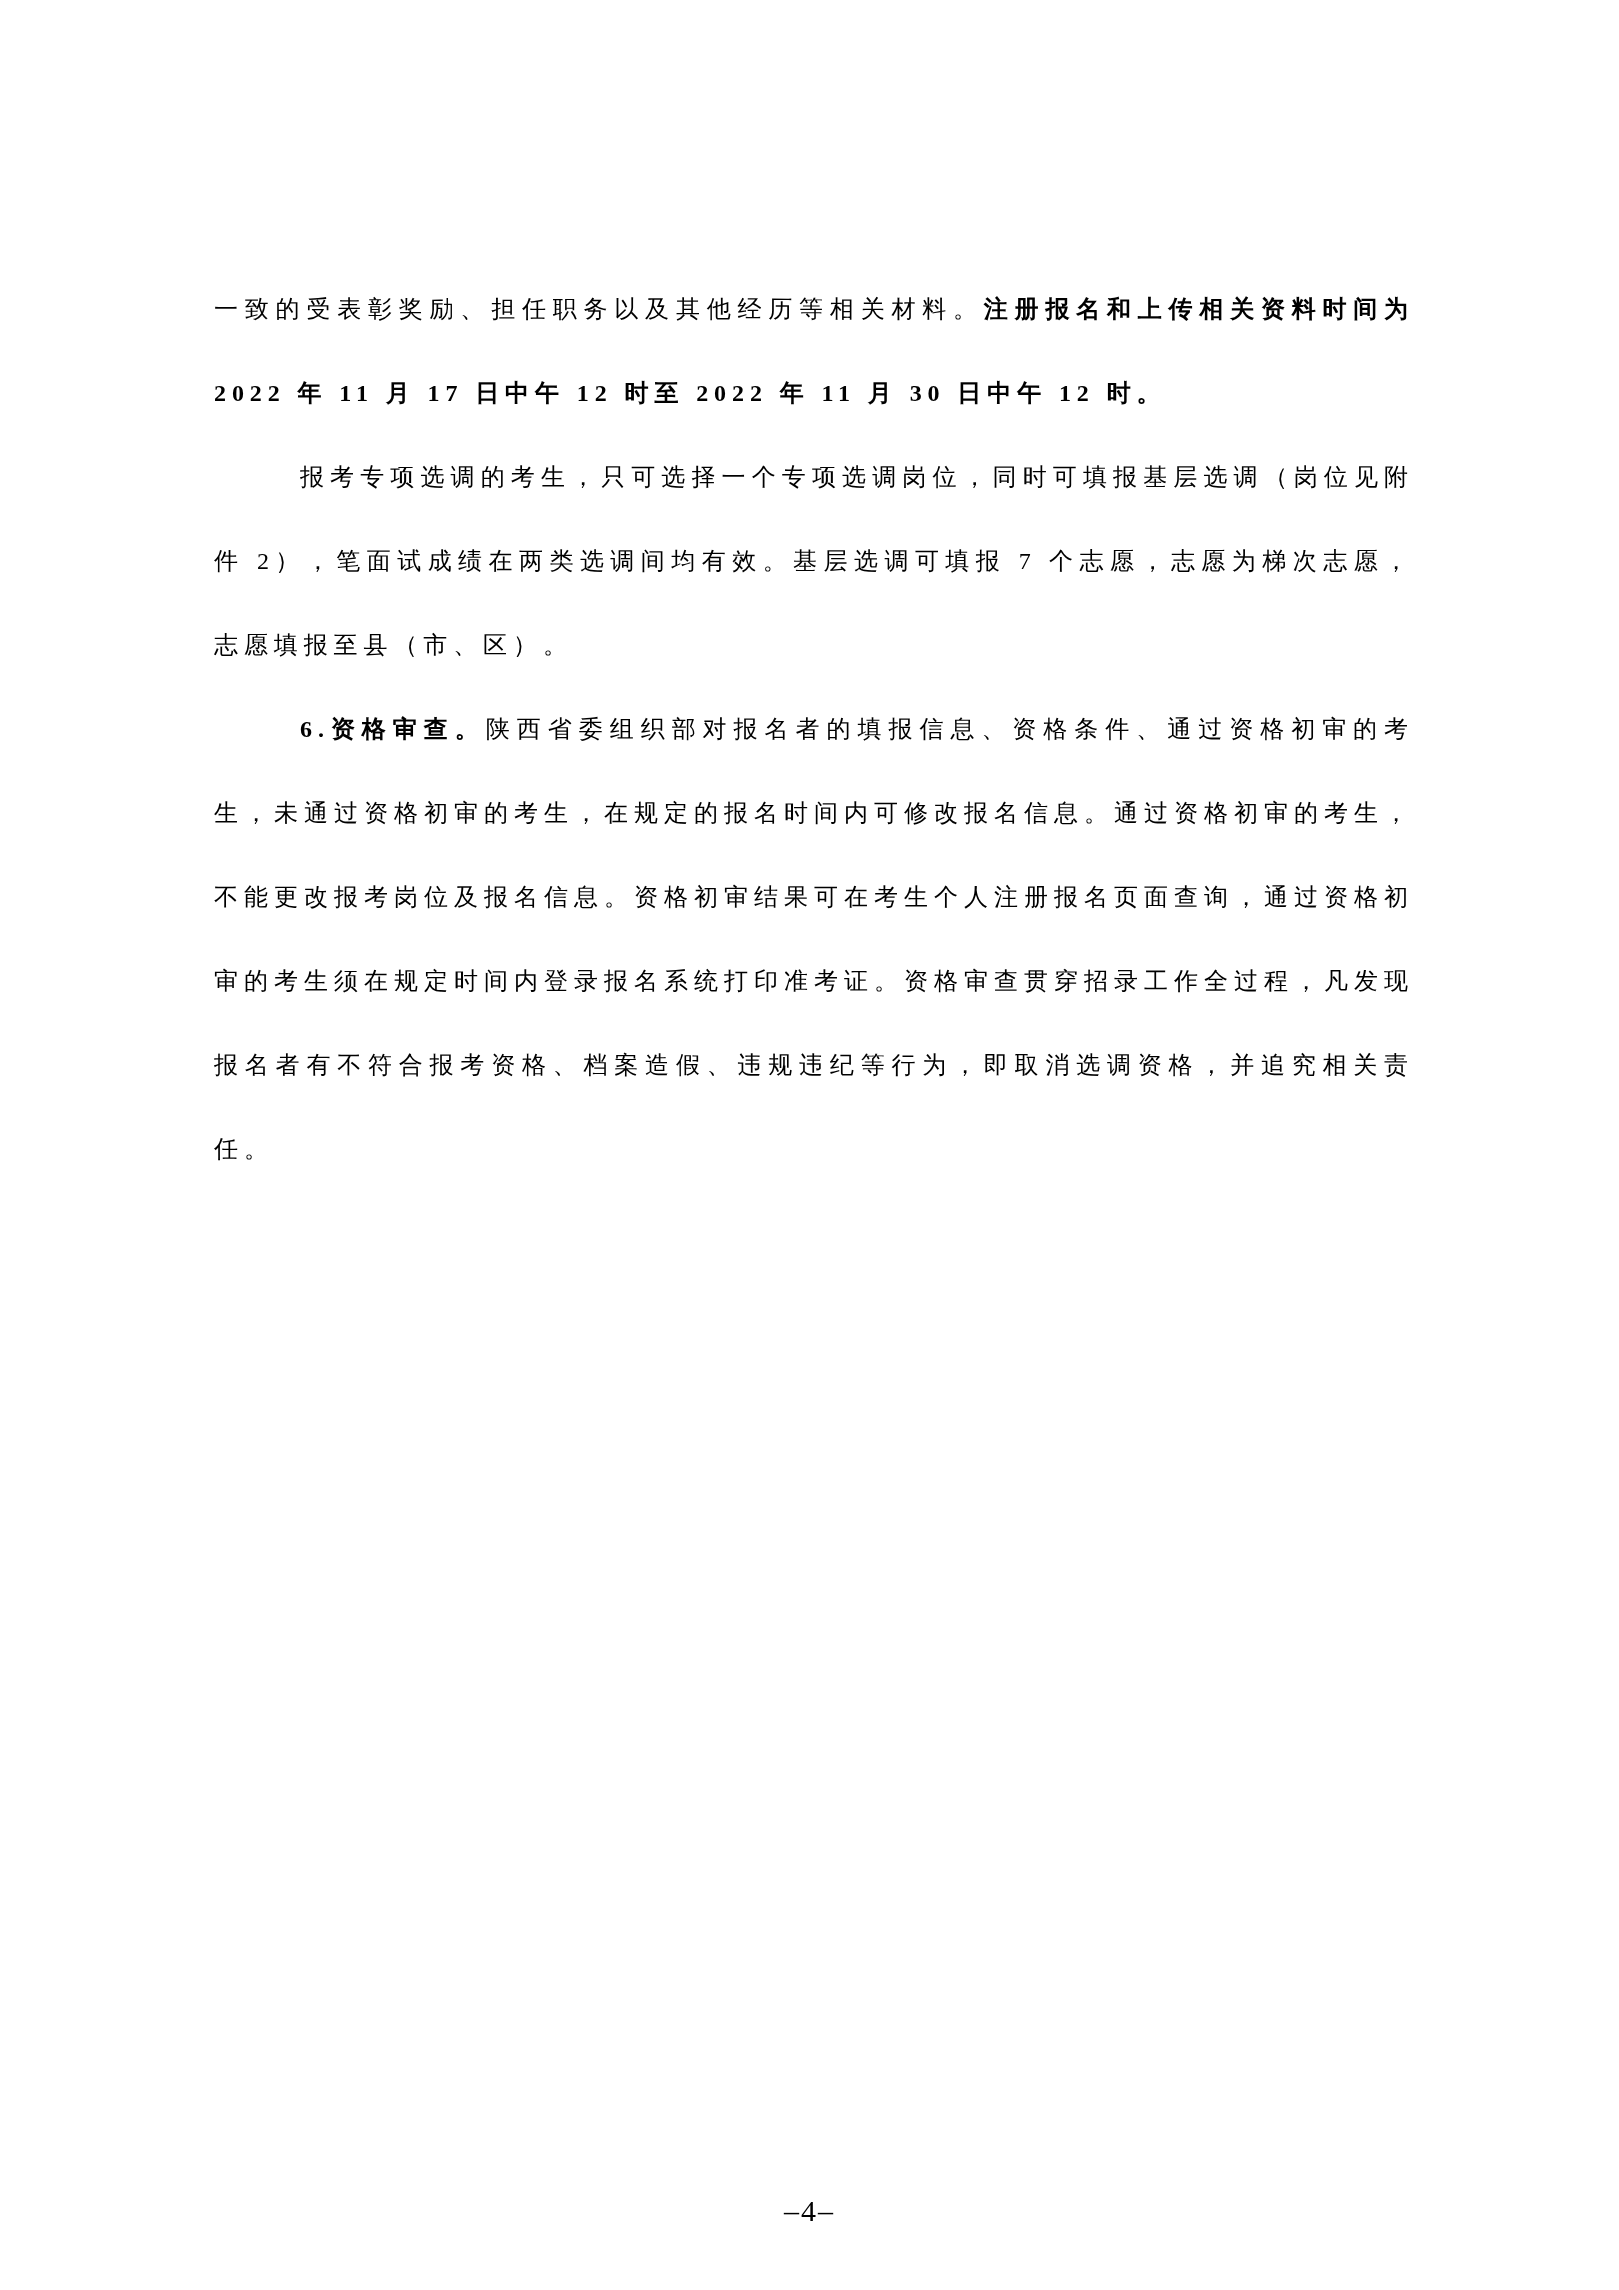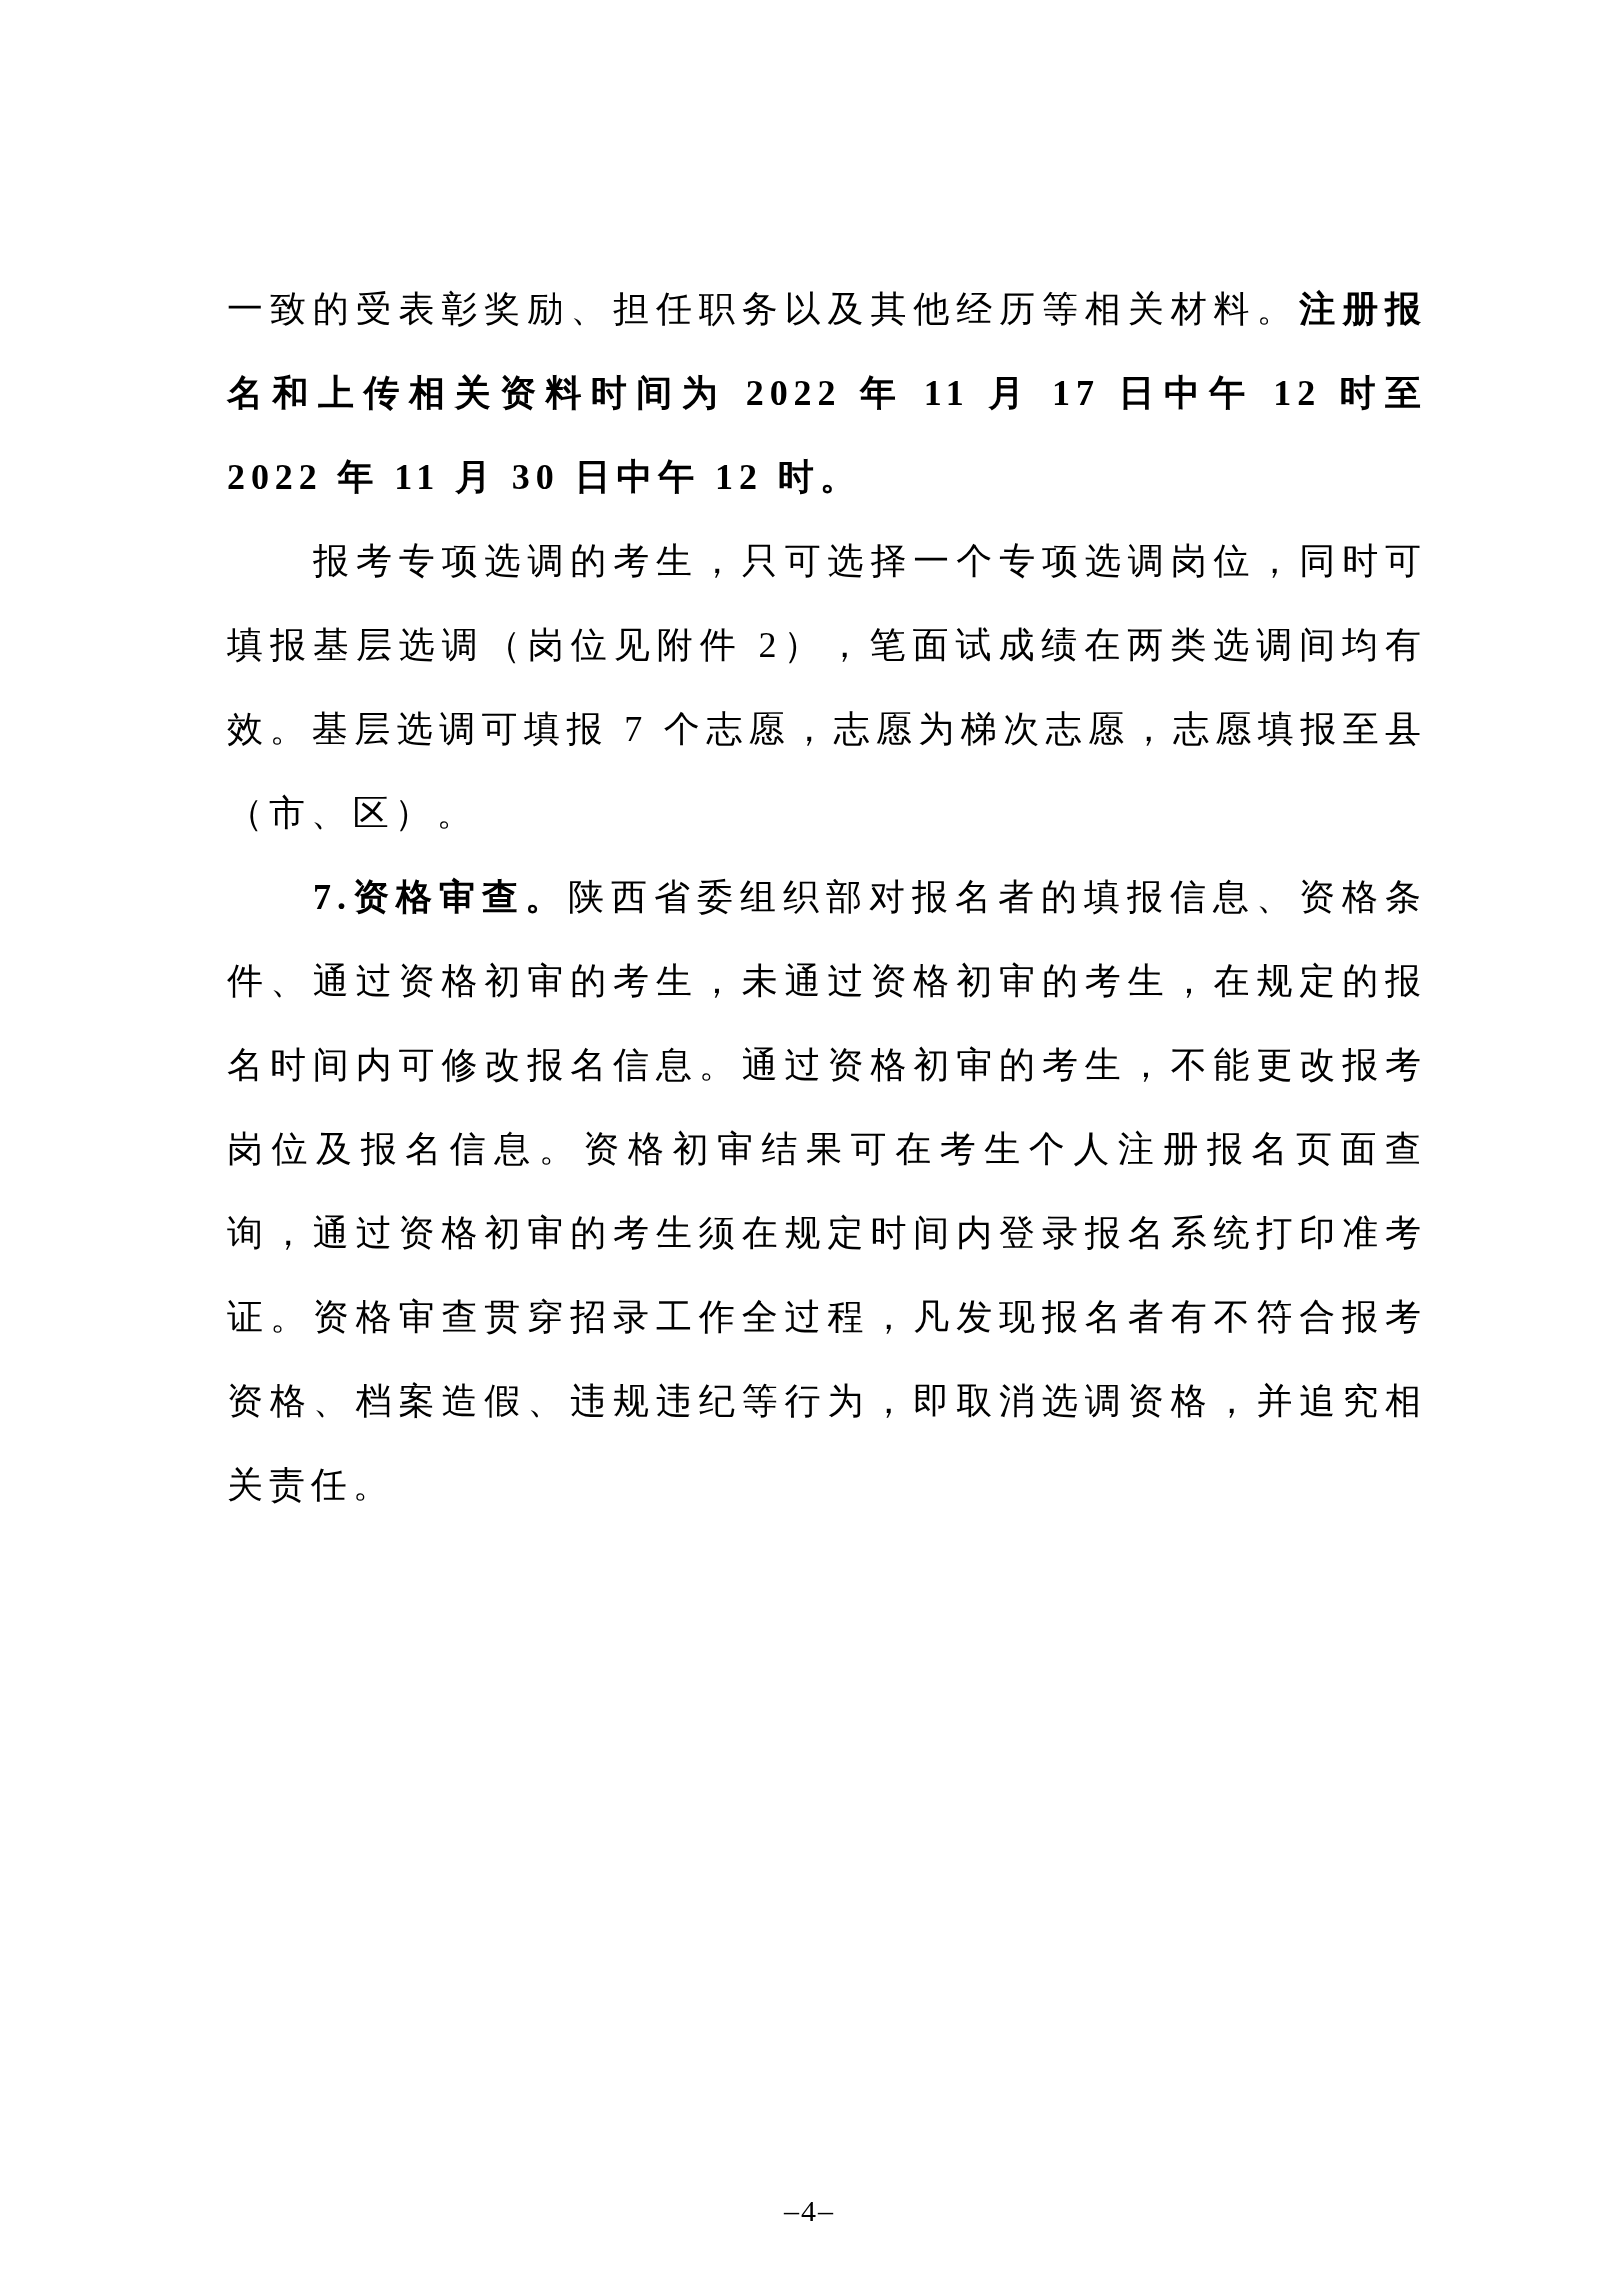--- a/index.html
+++ b/index.html
@@ -10,24 +10,24 @@
     position: relative;
     width: 1619px;
     height: 2291px;
     background: #ffffff;
     color: #000000;
     font-family: "Liberation Serif", "DejaVu Serif", serif;
     overflow: hidden;
   }
   .content {
     position: absolute;
-    left: 227px;
+    left: 214px;
     top: 267px;
     width: 1200px;
-    font-size: 36px;
+    font-size: 24px;
     line-height: 84px;
     letter-spacing: 5.9px;
     text-align: justify;
     text-justify: inter-character;
   }
   .para {
     margin: 0;
     padding: 0;
   }
   .para.indent {
@@ -47,19 +47,19 @@
     color: #000000;
   }
 </style>
 </head>
 <body>
 
 <div class="page">
   <main class="content" id="doc-body">
       <p class="para"><span class="run">一致的受表彰奖励、担任职务以及其他经历等相关材料。</span><span class="run bold">注册报名和上传相关资料时间为 2022 年 11 月 17 日中午 12 时至 2022 年 11 月 30 日中午 12 时。</span></p>
       <p class="para indent"><span class="run">报考专项选调的考生，只可选择一个专项选调岗位，同时可填报基层选调（岗位见附件 2），笔面试成绩在两类选调间均有效。基层选调可填报 7 个志愿，志愿为梯次志愿，志愿填报至县（市、区）。</span></p>
-      <p class="para indent"><span class="run bold">7.资格审查。</span><span class="run">陕西省委组织部对报名者的填报信息、资格条件、通过资格初审的考生，未通过资格初审的考生，在规定的报名时间内可修改报名信息。通过资格初审的考生，不能更改报考岗位及报名信息。资格初审结果可在考生个人注册报名页面查询，通过资格初审的考生须在规定时间内登录报名系统打印准考证。资格审查贯穿招录工作全过程，凡发现报名者有不符合报考资格、档案造假、违规违纪等行为，即取消选调资格，并追究相关责任。</span></p>
+      <p class="para indent"><span class="run bold">6.资格审查。</span><span class="run">陕西省委组织部对报名者的填报信息、资格条件、通过资格初审的考生，未通过资格初审的考生，在规定的报名时间内可修改报名信息。通过资格初审的考生，不能更改报考岗位及报名信息。资格初审结果可在考生个人注册报名页面查询，通过资格初审的考生须在规定时间内登录报名系统打印准考证。资格审查贯穿招录工作全过程，凡发现报名者有不符合报考资格、档案造假、违规违纪等行为，即取消选调资格，并追究相关责任。</span></p>
     </main>
   <footer class="page-footer">
     <span>–4–</span>
   </footer>
 </div>
 
 
 </body></html>

